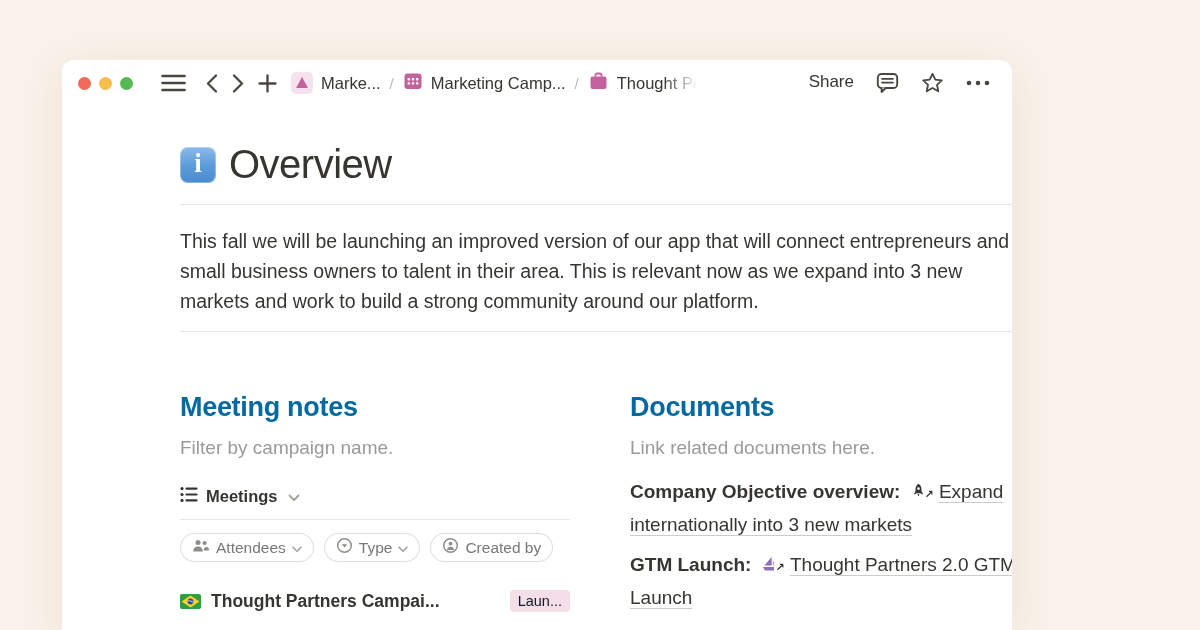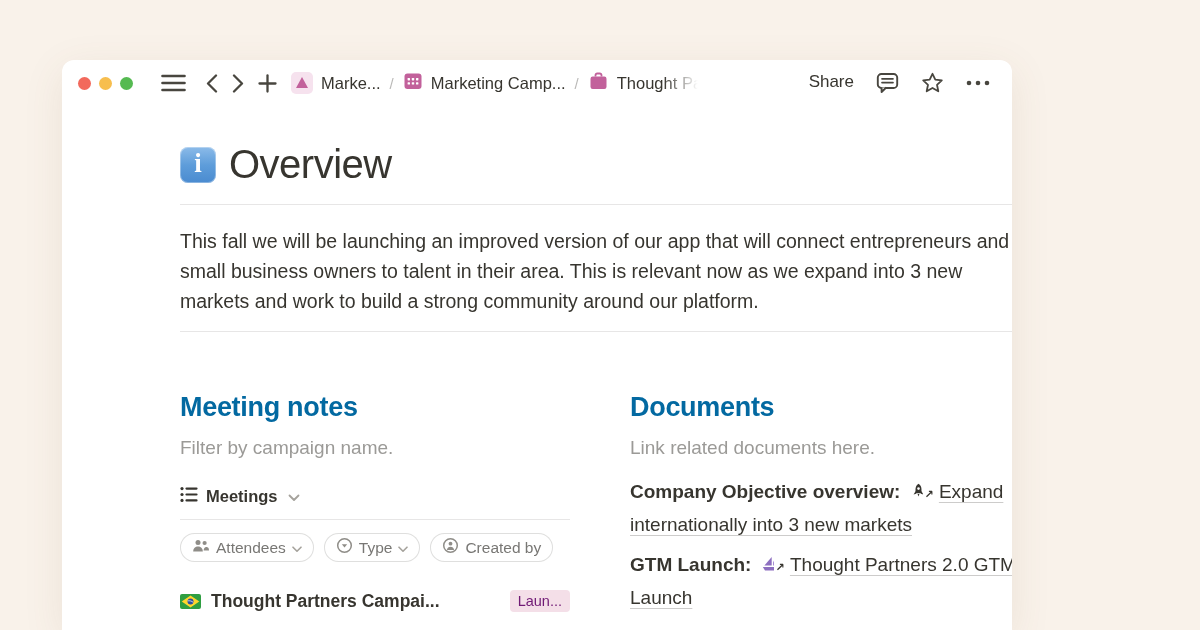--- a/index.html
+++ b/index.html
@@ -74,21 +74,21 @@
   .rows { margin-top:23px; }
   .row-item { display:flex; align-items:center; gap:10px; height:32px; margin-bottom:26px; }
   .flag { width:21px; height:15px; flex:0 0 auto; }
   .row-title {
     font-size:17.5px; font-weight:600; color:#37352F;
     text-decoration:underline; text-decoration-color:rgba(55,53,47,0.22);
     text-underline-offset:5px; text-decoration-thickness:1px;
     flex:1; white-space:nowrap; overflow:hidden;
   }
   .badge {
-    flex:0 0 auto; background:#F4DFE8; color:#701a75;
+    flex:0 0 auto; background:#F4DFE8; color:#0f172a;
     font-size:14.5px; padding:3px 8px; border-radius:4px; white-space:nowrap;
   }
   
   .doc-items { margin-top:16px; }
   .doc-item { font-size:19px; line-height:33px; margin-bottom:7px; }
   .doc-label { font-weight:700; color:#37352F; }
   .doc-link {
     font-weight:500; color:#37352F; text-decoration:underline;
     text-decoration-color:rgba(55,53,47,0.25); text-underline-offset:4px;
     text-decoration-thickness:1px; cursor:pointer;

